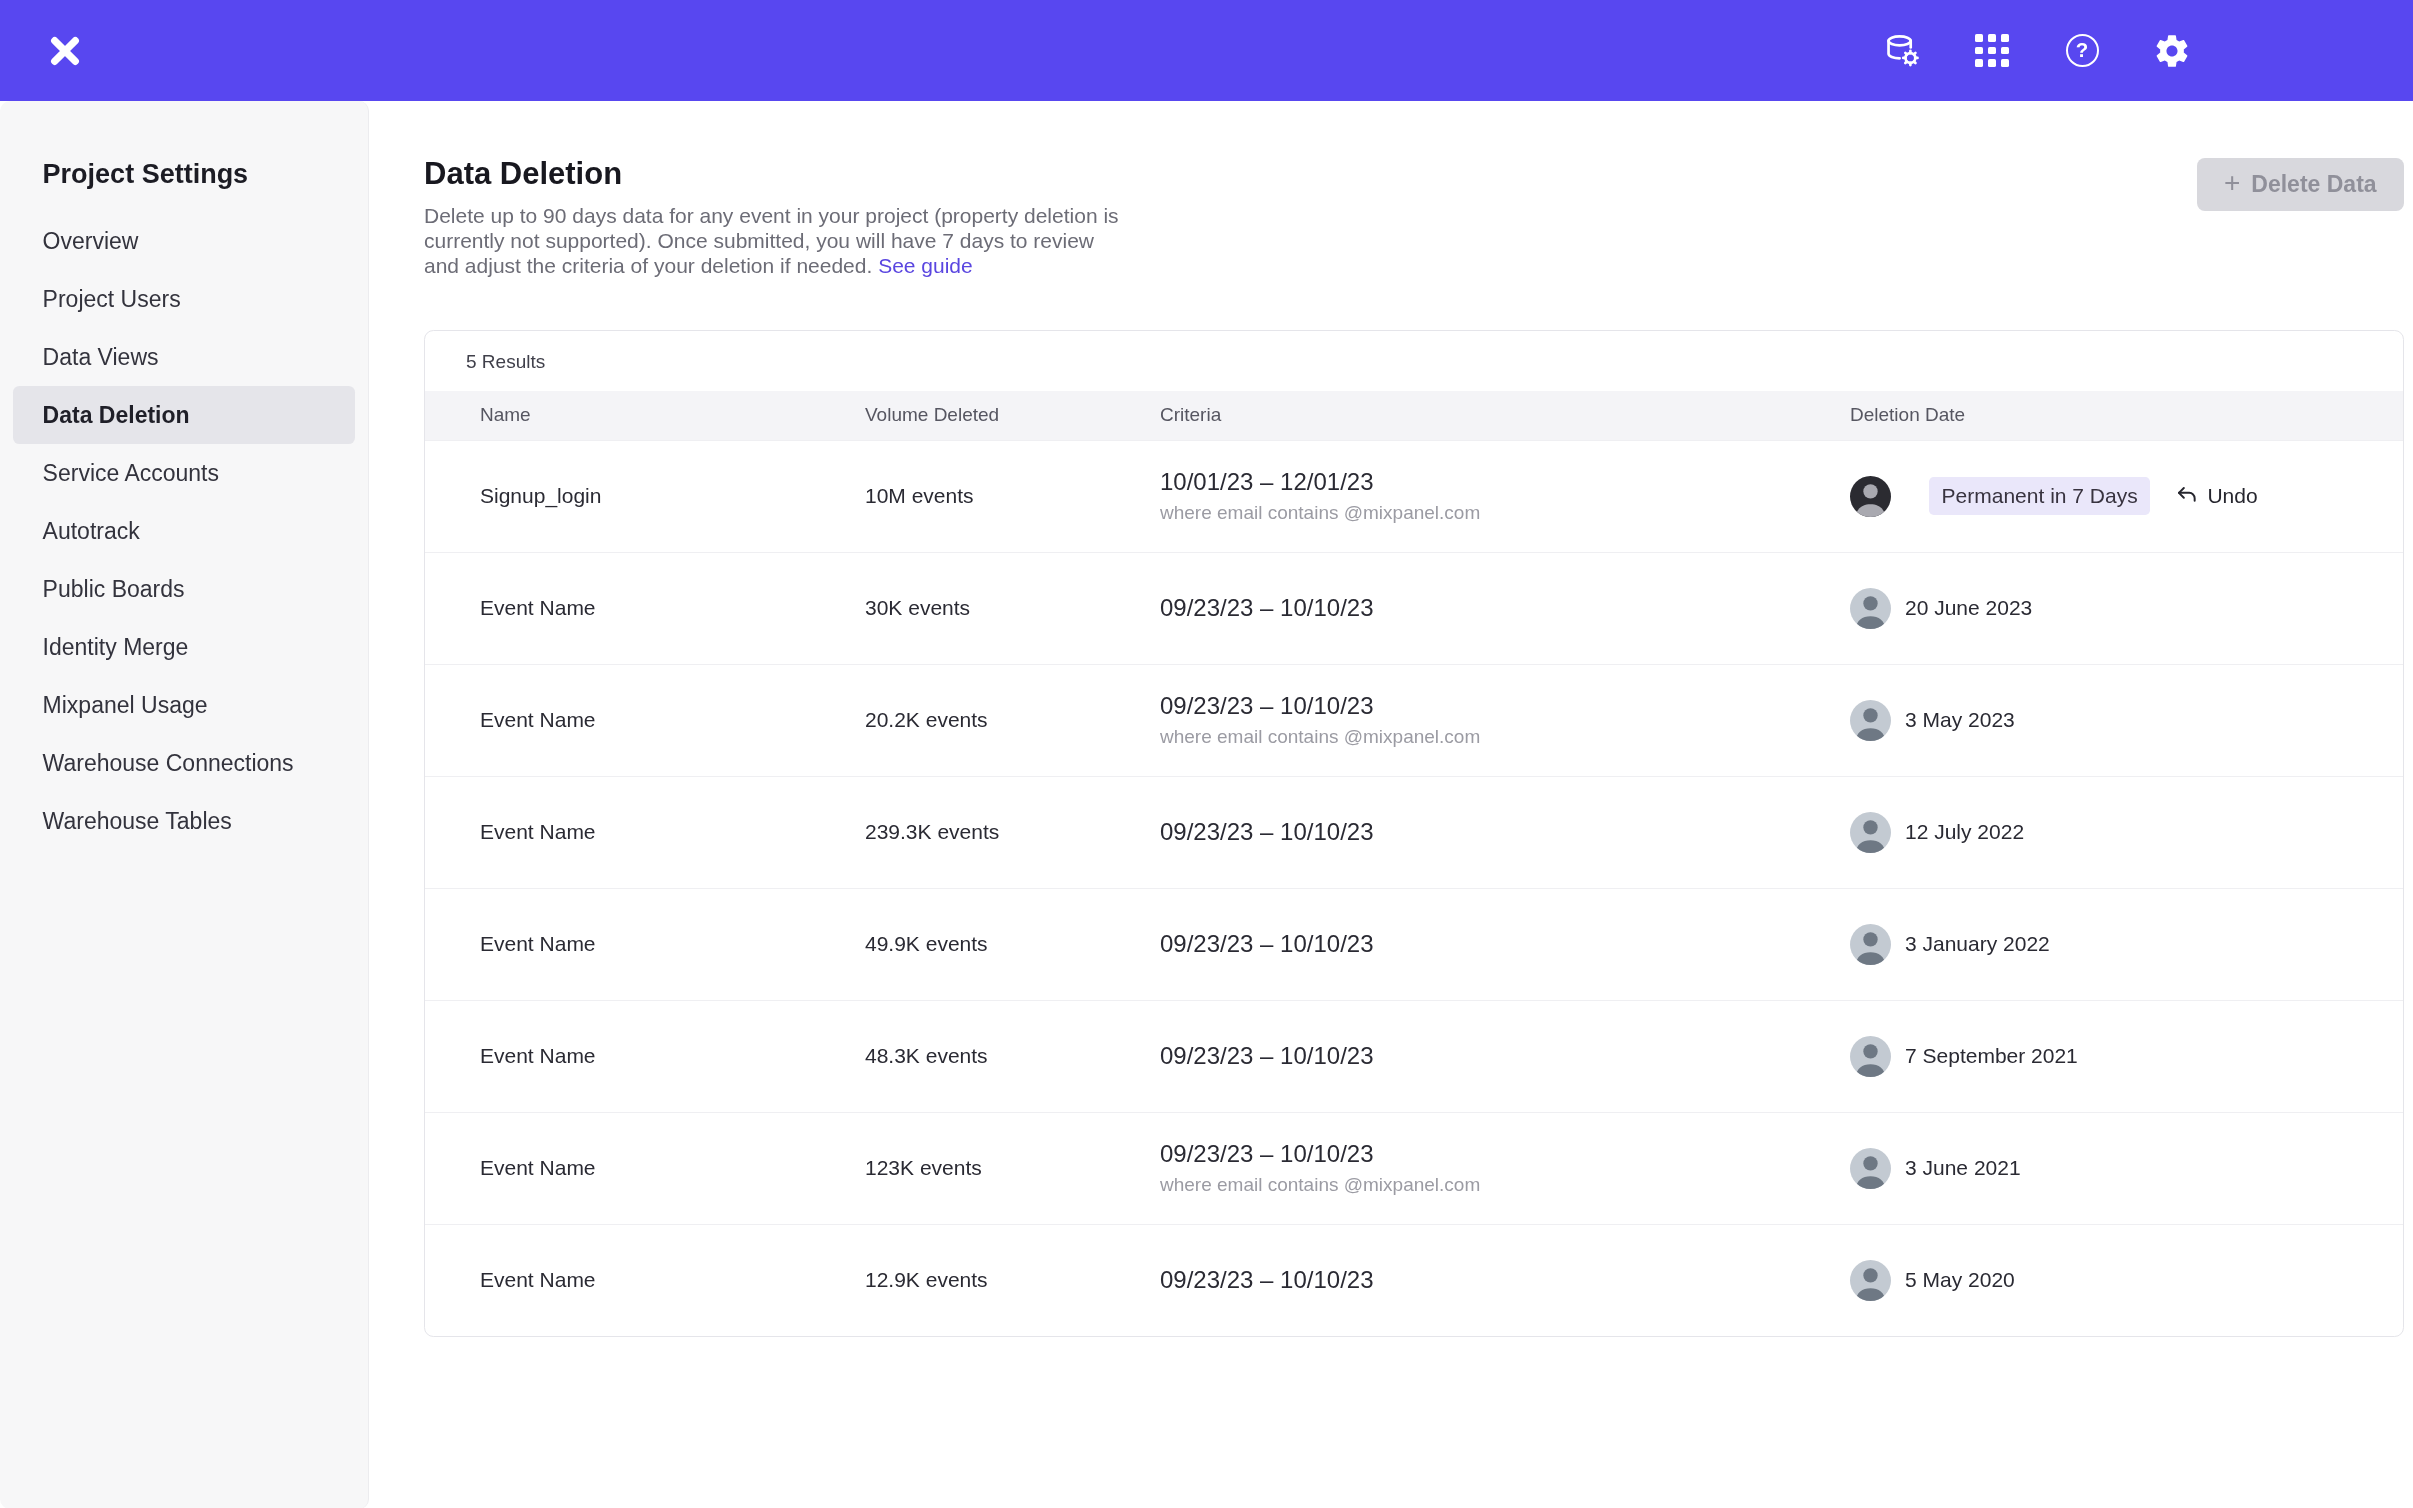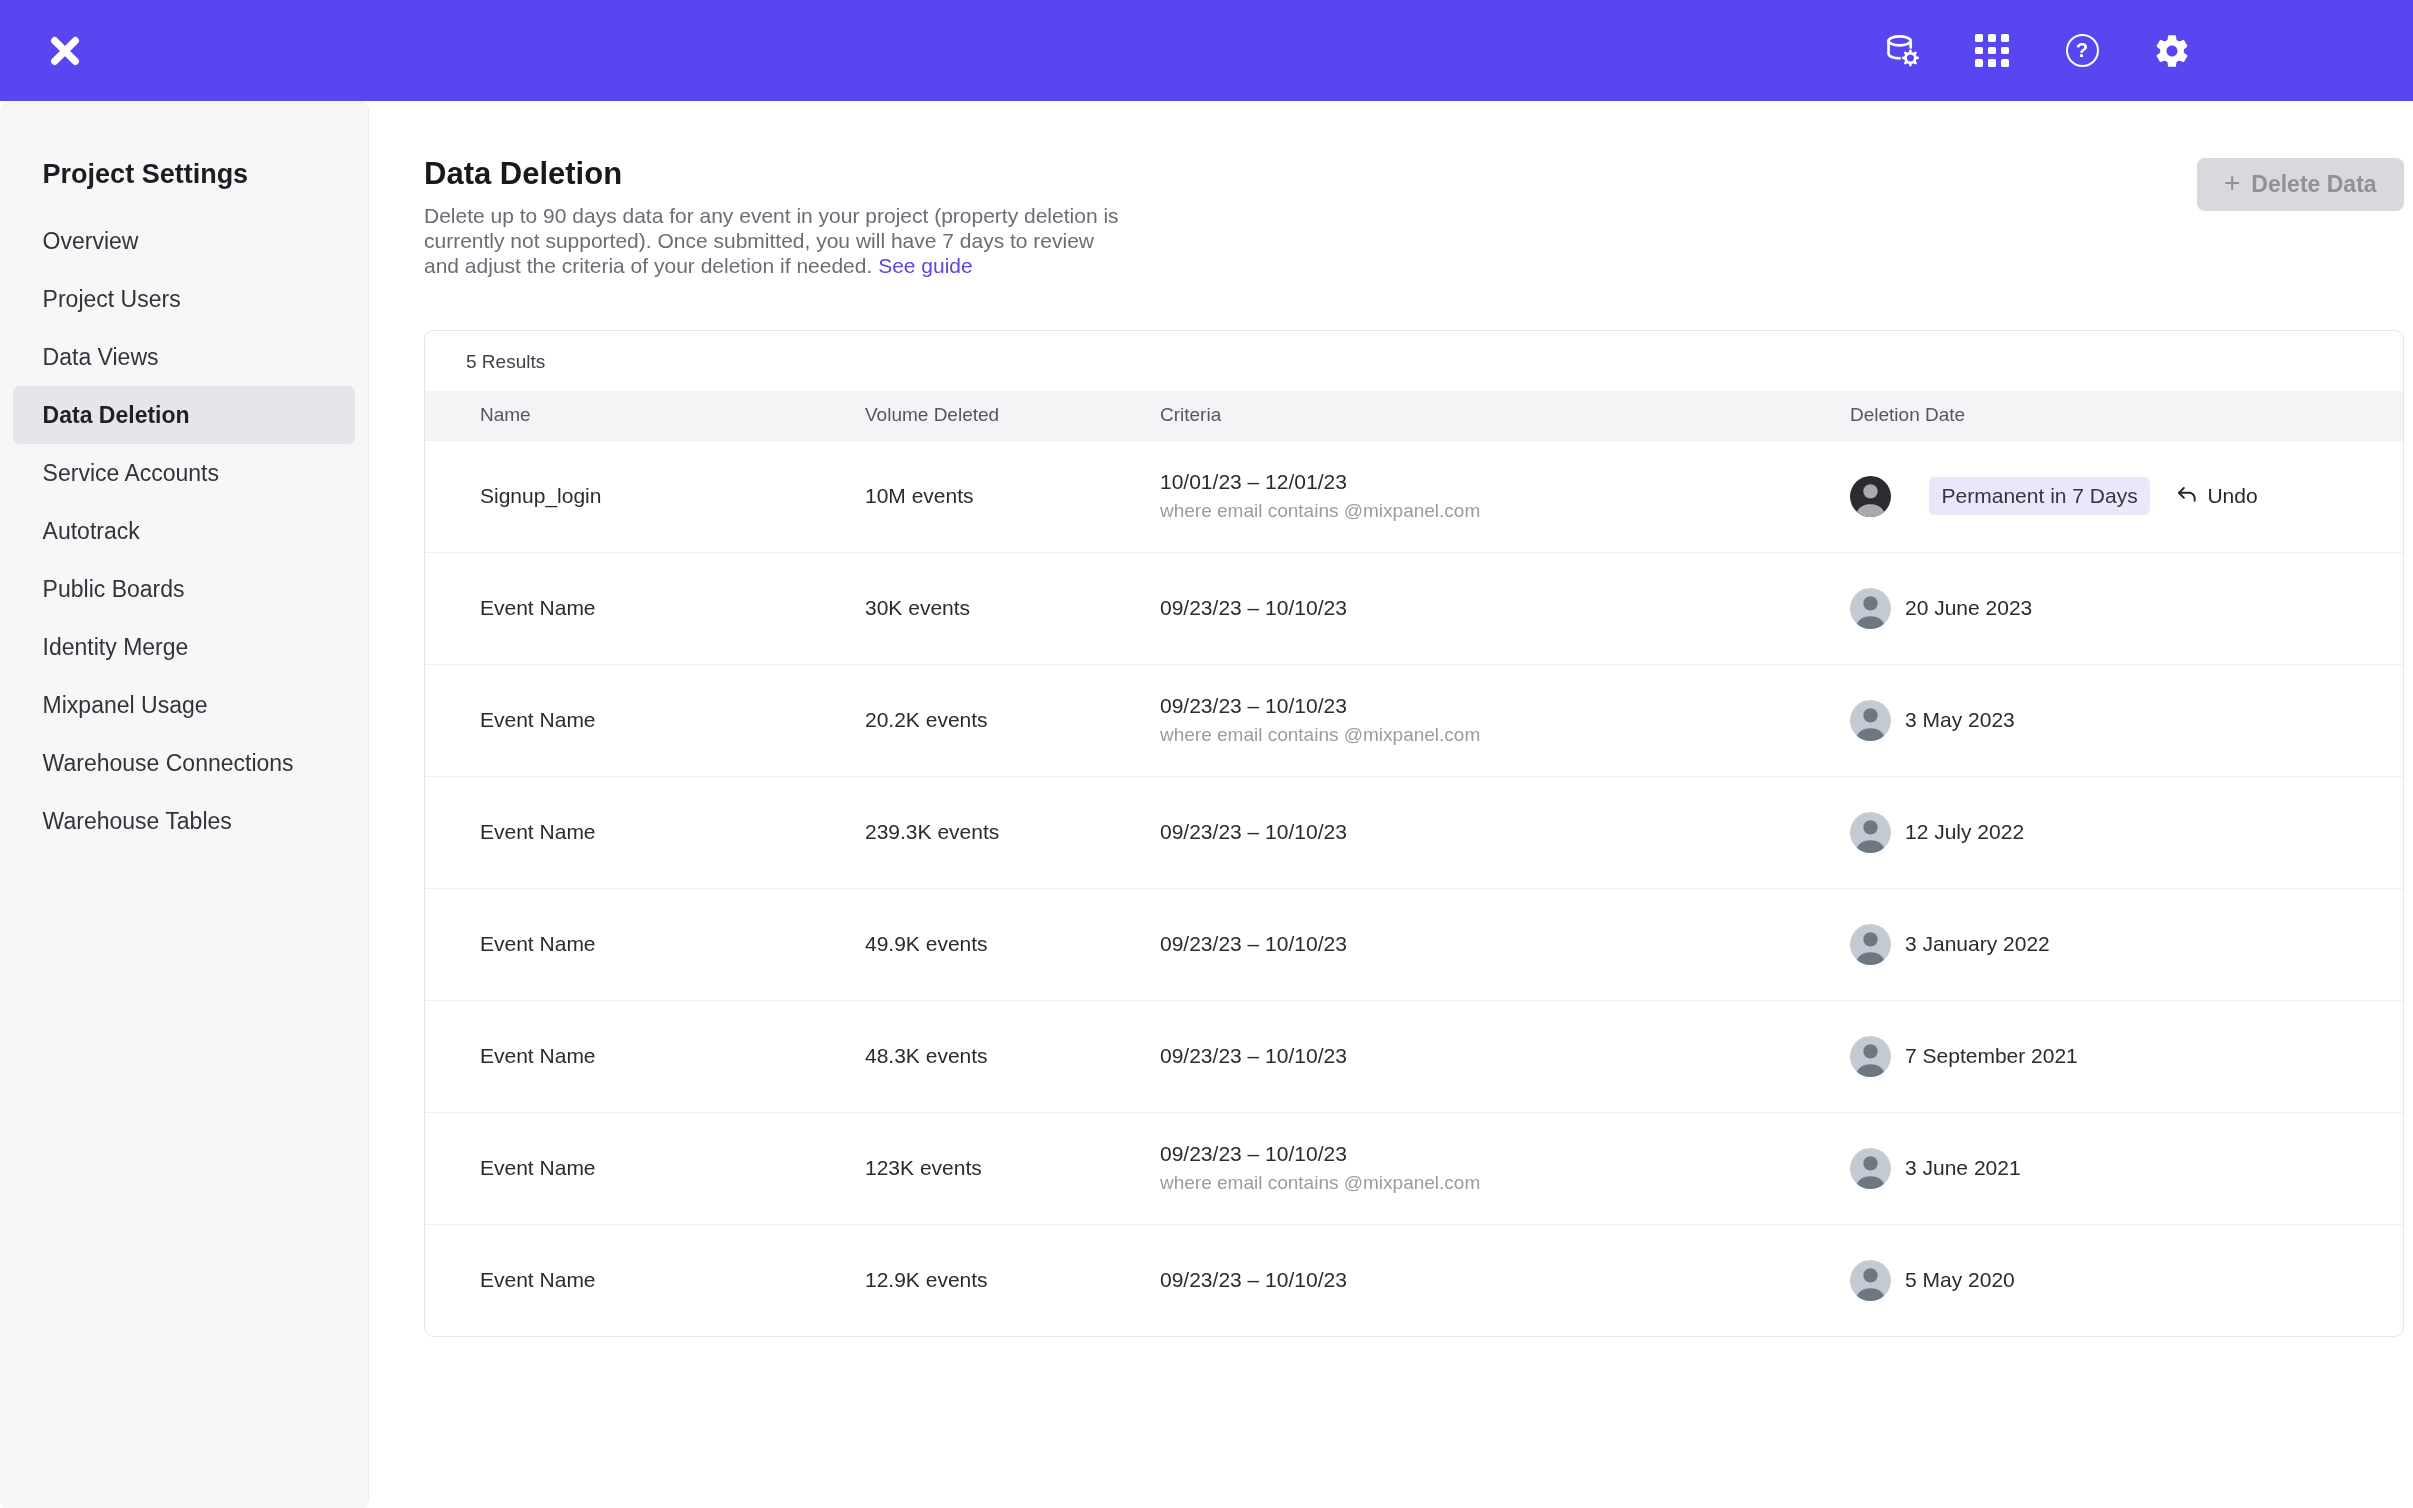--- a/index.html
+++ b/index.html
@@ -40,21 +40,21 @@
 
   
   .card { margin-top:52px; border:1.6px solid #e5e5ea; border-radius:9.4px; background:#ffffff; overflow:hidden; }
   .results { padding:20.4px 41px 17.3px 41px; font-size:19px; color:#40404b; }
   .grid { display:grid; grid-template-columns:385px 295px 690px 1fr; align-items:center;
           padding-left:55px; padding-right:44px; }
   .thead { background:#f4f4f7; height:49px; }
   .thead .th { font-size:19px; color:#565661; }
   .trow { height:112px; border-top:1.6px solid #efeff2; }
   .cell { font-size:21px; color:#2a2a33; }
-  .crit-main { font-size:21px; color:#2a2a33; }
+  .crit-main { font-size:24px; color:#2a2a33; }
   .crit-sub { font-size:19px; color:#9b9ba3; margin-top:6.3px; }
   .crit-sub:empty { display:none; }
   .delcell { display:flex; align-items:center; gap:14px; }
   .avatar { width:41px; height:41px; border-radius:50%; overflow:hidden; flex:none; display:block; }
   .badge { background:#eae7fa; color:#38333f; font-size:21px; padding:7px 12.6px; border-radius:4.7px; white-space:nowrap;margin-left:24px; }
   .del-date { font-size:21px; color:#2a2a33; white-space:nowrap; }
   .undo { margin-left:auto; margin-right:101px; display:flex; align-items:center; gap:9px;
           background:none; border:none; font-family:inherit; font-size:21px; color:#26262e; cursor:pointer; }
 </style>
 </head>

